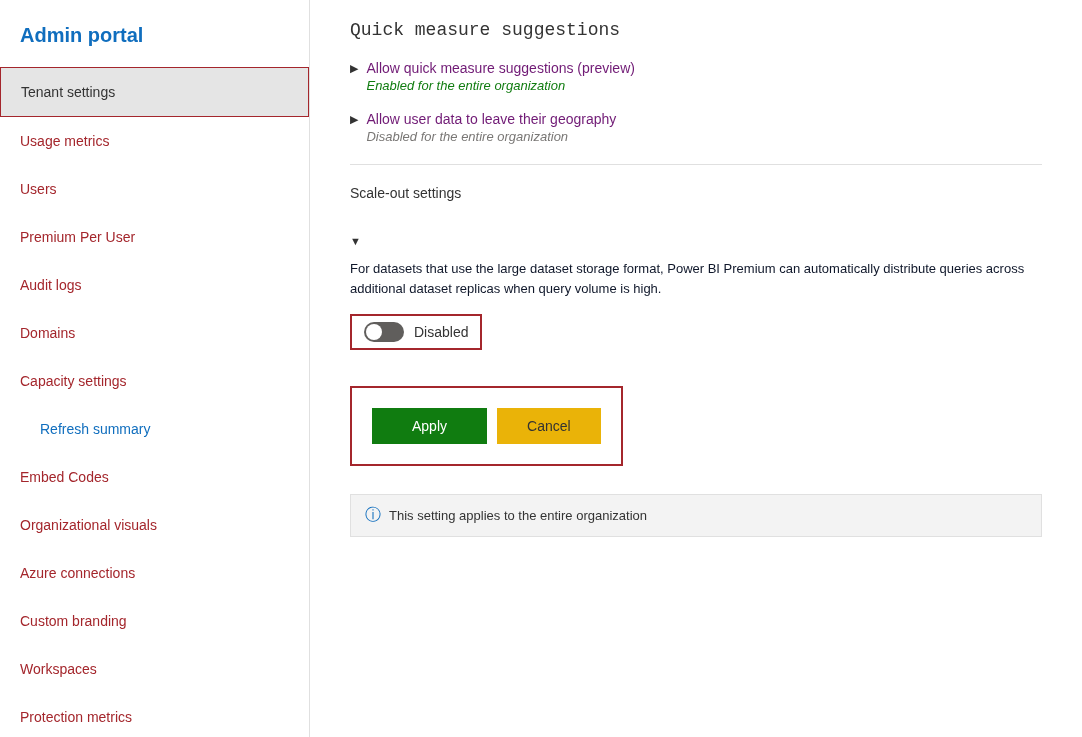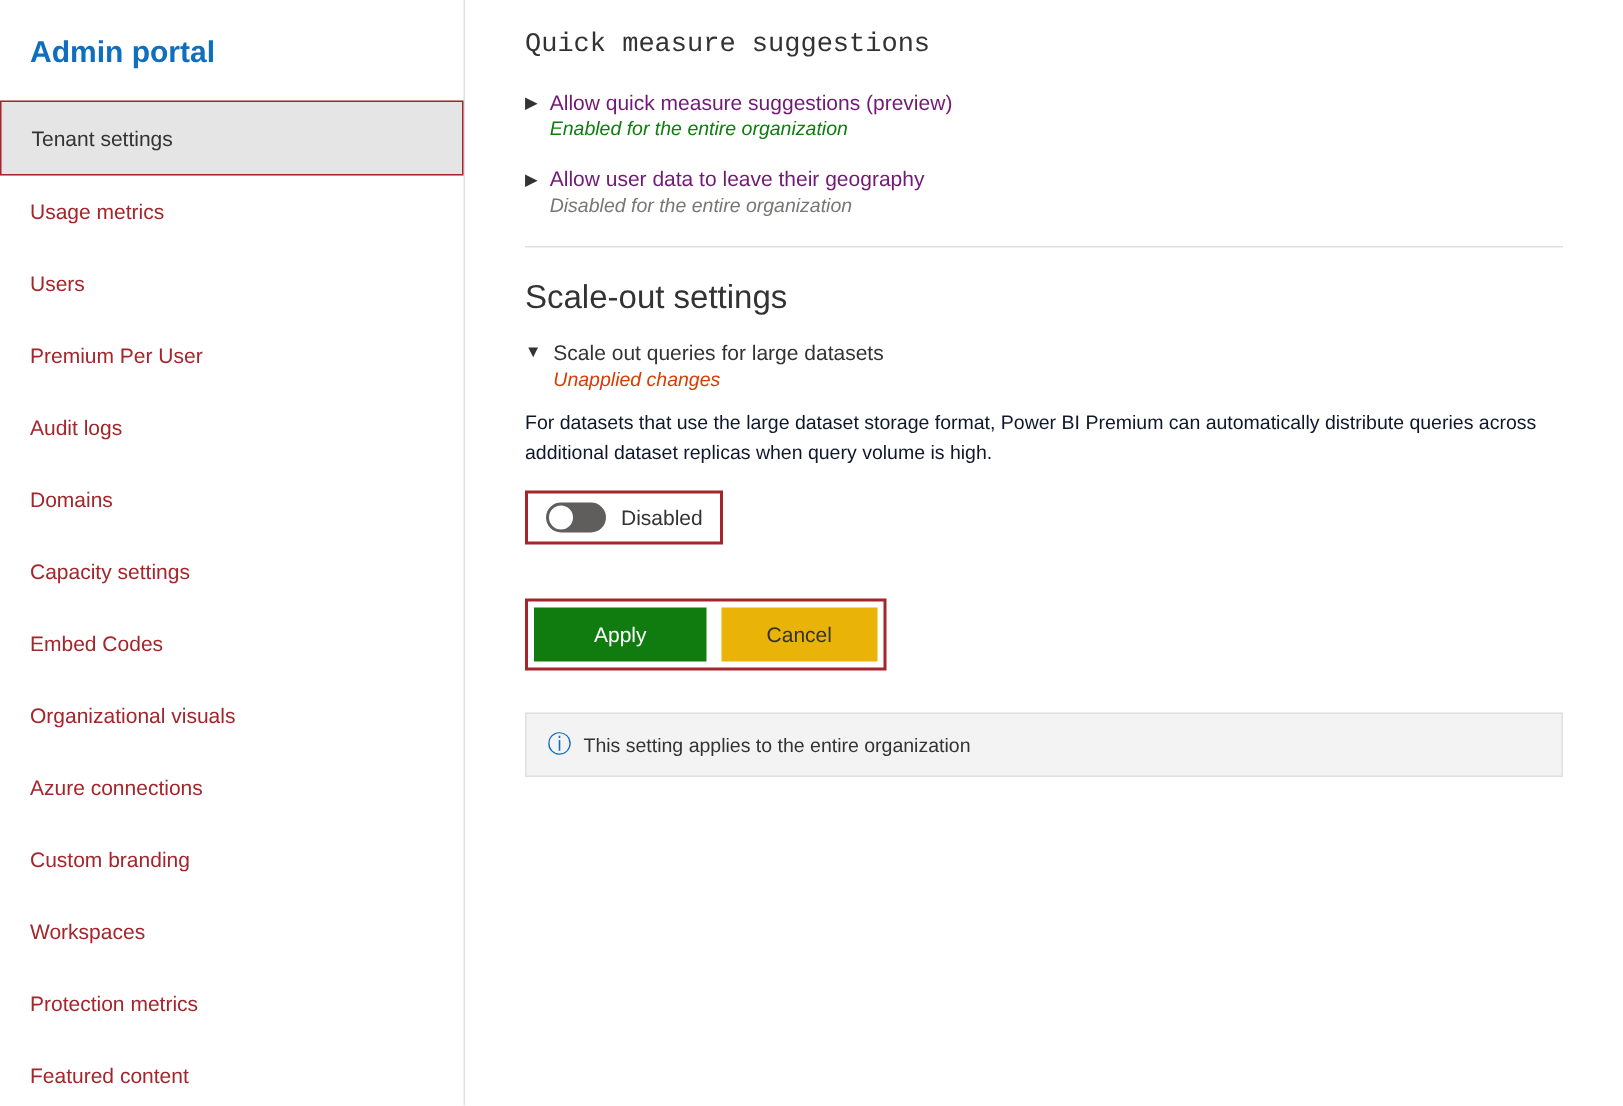--- a/index.html
+++ b/index.html
@@ -80,24 +80,24 @@
     }
 
     .divider {
       border: none;
       border-top: 1px solid #e0e0e0;
       margin: 20px 0;
     }
 
     
     .scale-section-title {
-      font-size: 22px;
+      font-size: 14px;
       font-weight: 400;
       color: #333;
-      margin-bottom: 16px;
+      margin-bottom: 32px;
     }
 
     .scale-row {
       display: flex;
       align-items: flex-start;
       margin-bottom: 12px;
     }
     .triangle-down {
       margin-right: 8px;
       margin-top: 2px;
@@ -158,21 +158,21 @@
       color: #333;
     }
 
     
     .button-row {
       display: flex;
       gap: 10px;
       margin-bottom: 16px;
       border: 2px solid #a4262c;
       display: inline-flex;
-      padding: 4px;
+      padding: 20px;
     }
     .btn-apply {
       background: #107c10;
       color: #fff;
       border: none;
       padding: 10px 40px;
       font-size: 14px;
       cursor: pointer;
       font-family: 'Segoe UI', sans-serif;
     }
@@ -229,20 +229,23 @@
     <span>Premium Per User</span>
   </div>
   <div class="sidebar-item">
     <span>Audit logs</span>
   </div>
   <div class="sidebar-item">
     <span>Domains</span>
   </div>
   <div class="sidebar-item">
     <span>Capacity settings</span>
+  </div>
+  <div class="sidebar-item indent">
+    <span>Refresh summary</span>
   </div>
   <div class="sidebar-item">
     <span>Embed Codes</span>
   </div>
   <div class="sidebar-item">
     <span>Organizational visuals</span>
   </div>
   <div class="sidebar-item">
     <span>Azure connections</span>
   </div>
@@ -282,24 +285,20 @@
     </div>
   </div>
 
   <hr class="divider">
 
   <div>
     <div class="scale-section-title">Scale-out settings</div>
 
     <div class="scale-row">
       <span class="triangle-down">▼</span>
-      <div class="scale-content">
-        <div class="scale-title">Scale out queries for large datasets</div>
-        <div class="unapplied">Unapplied changes</div>
-      </div>
     </div>
 
     <div class="scale-description">For datasets that use the large dataset storage format, Power BI Premium can automatically distribute queries across additional dataset replicas when query volume is high.</div>
 
     <div class="toggle-container">
       <div class="toggle-row">
         <div class="toggle-switch"></div>
         <span class="toggle-label">Disabled</span>
       </div>
     </div>

